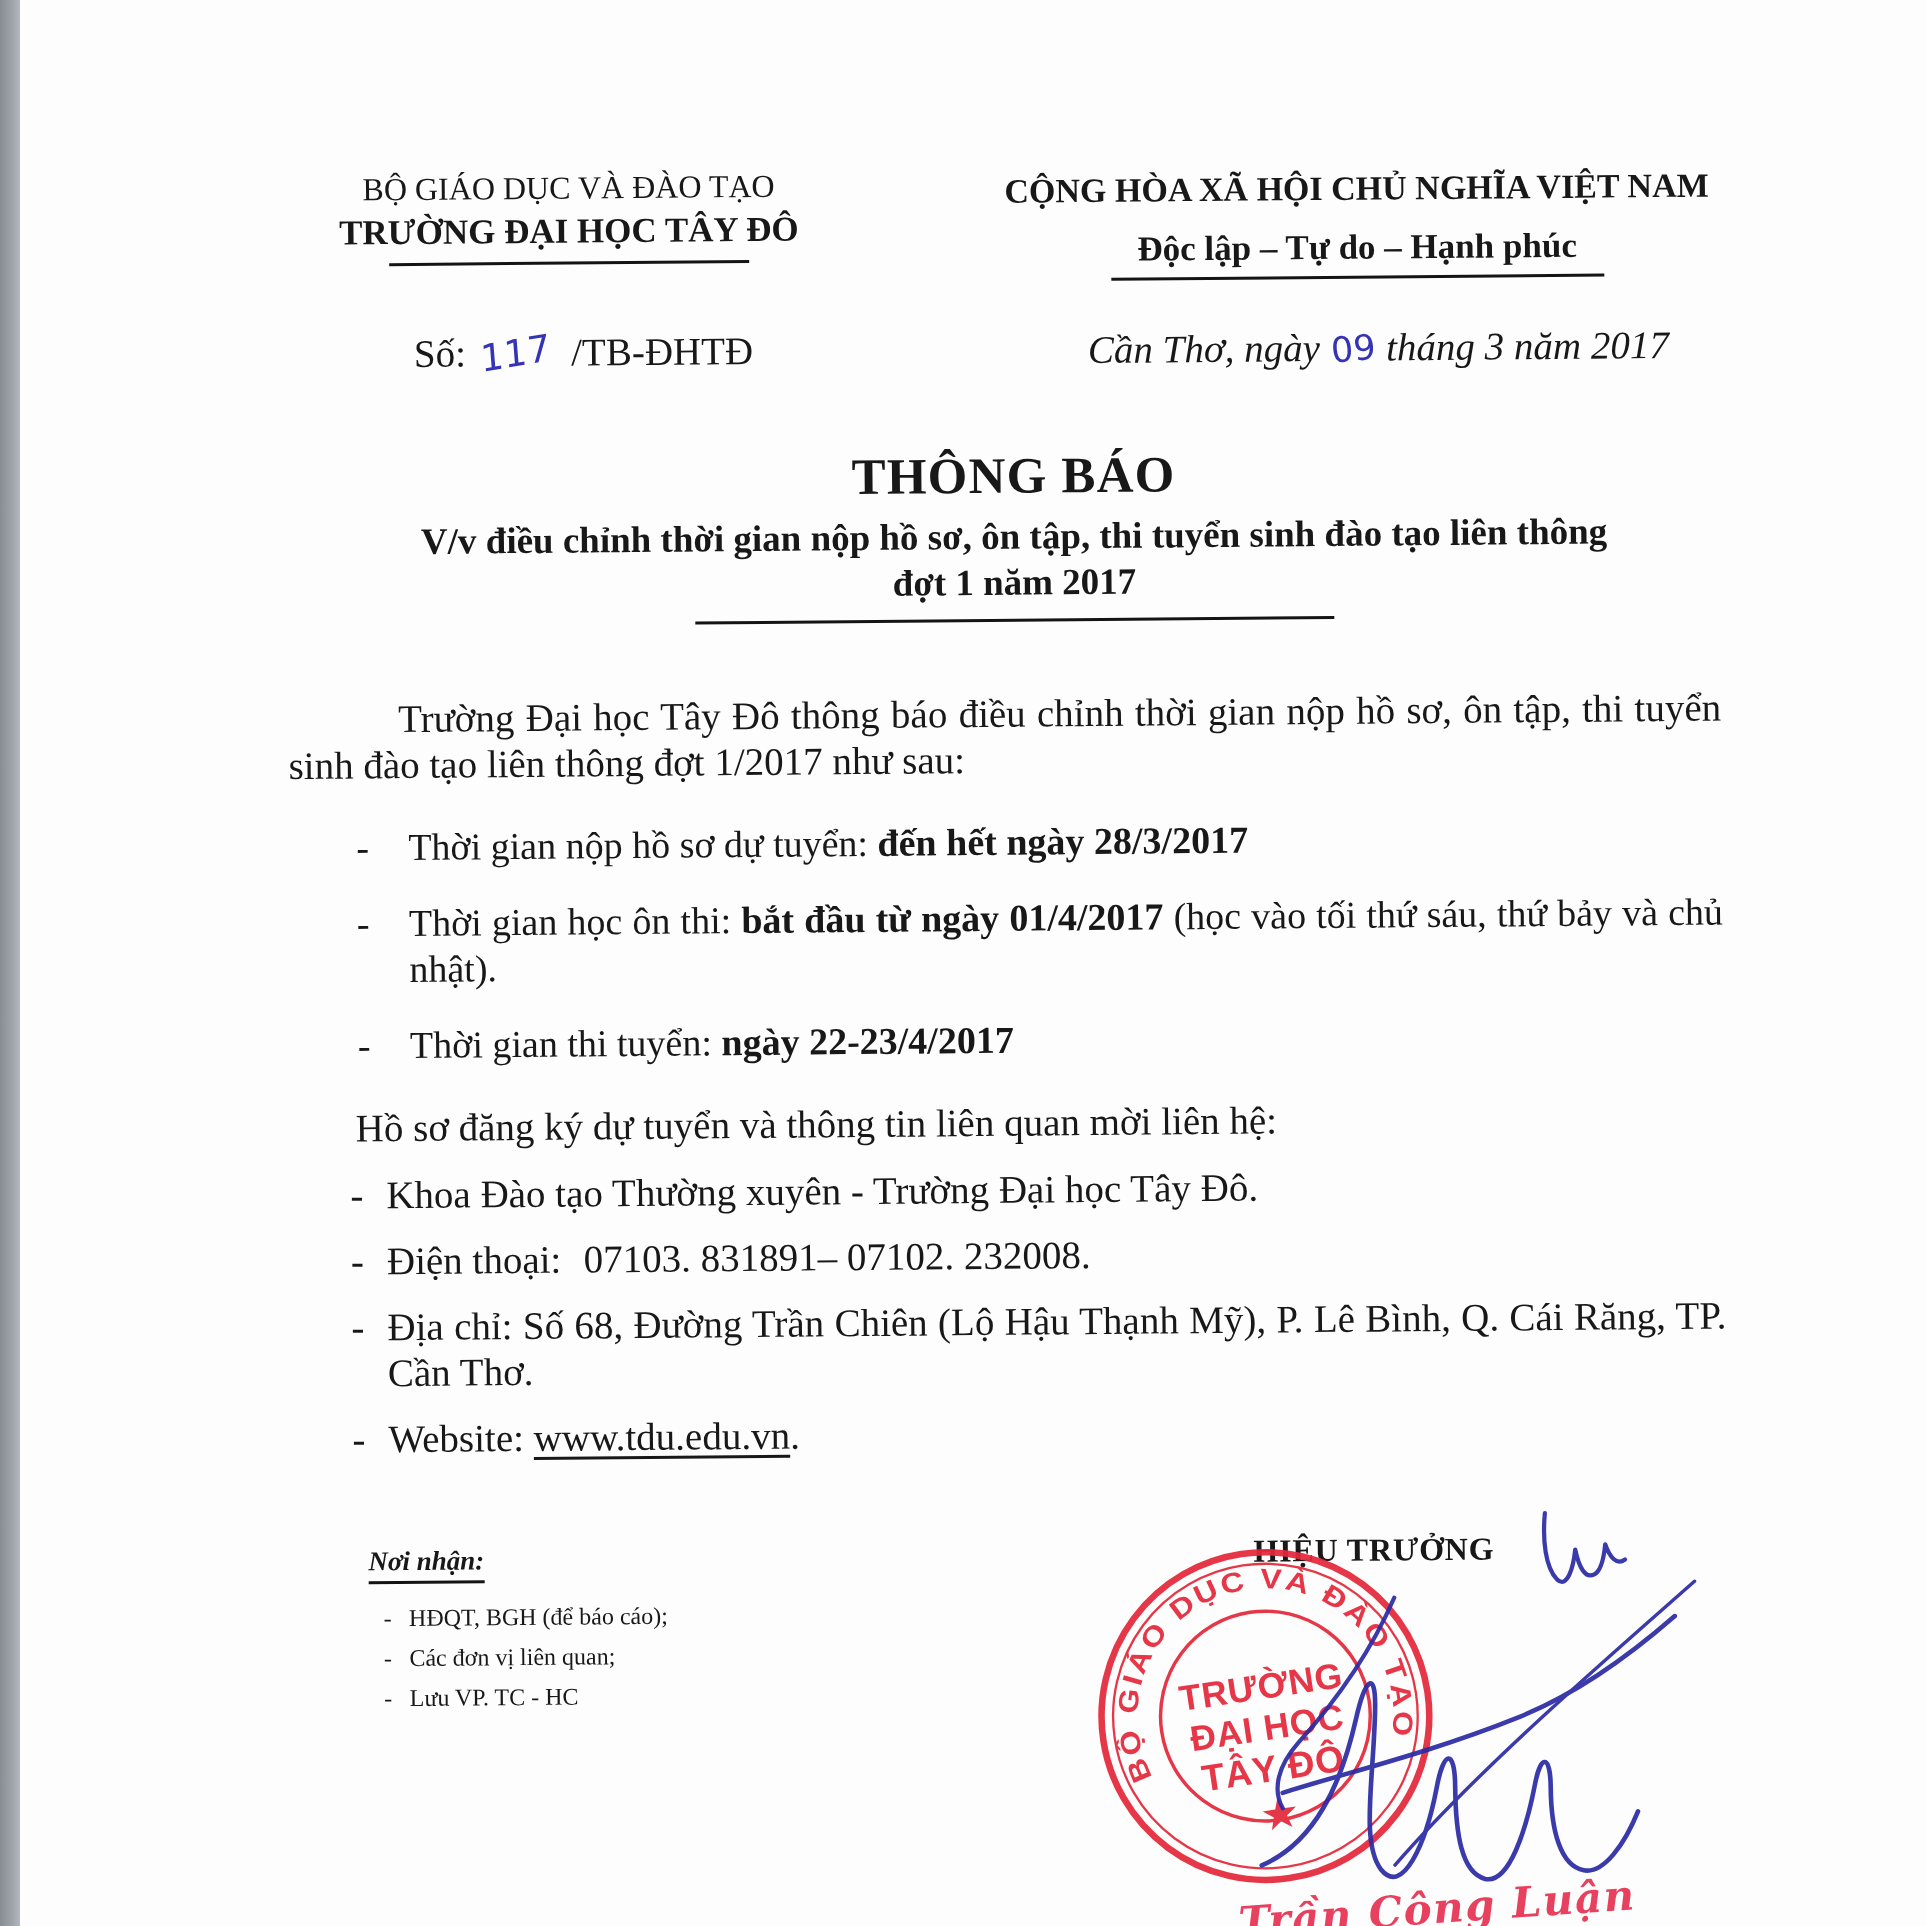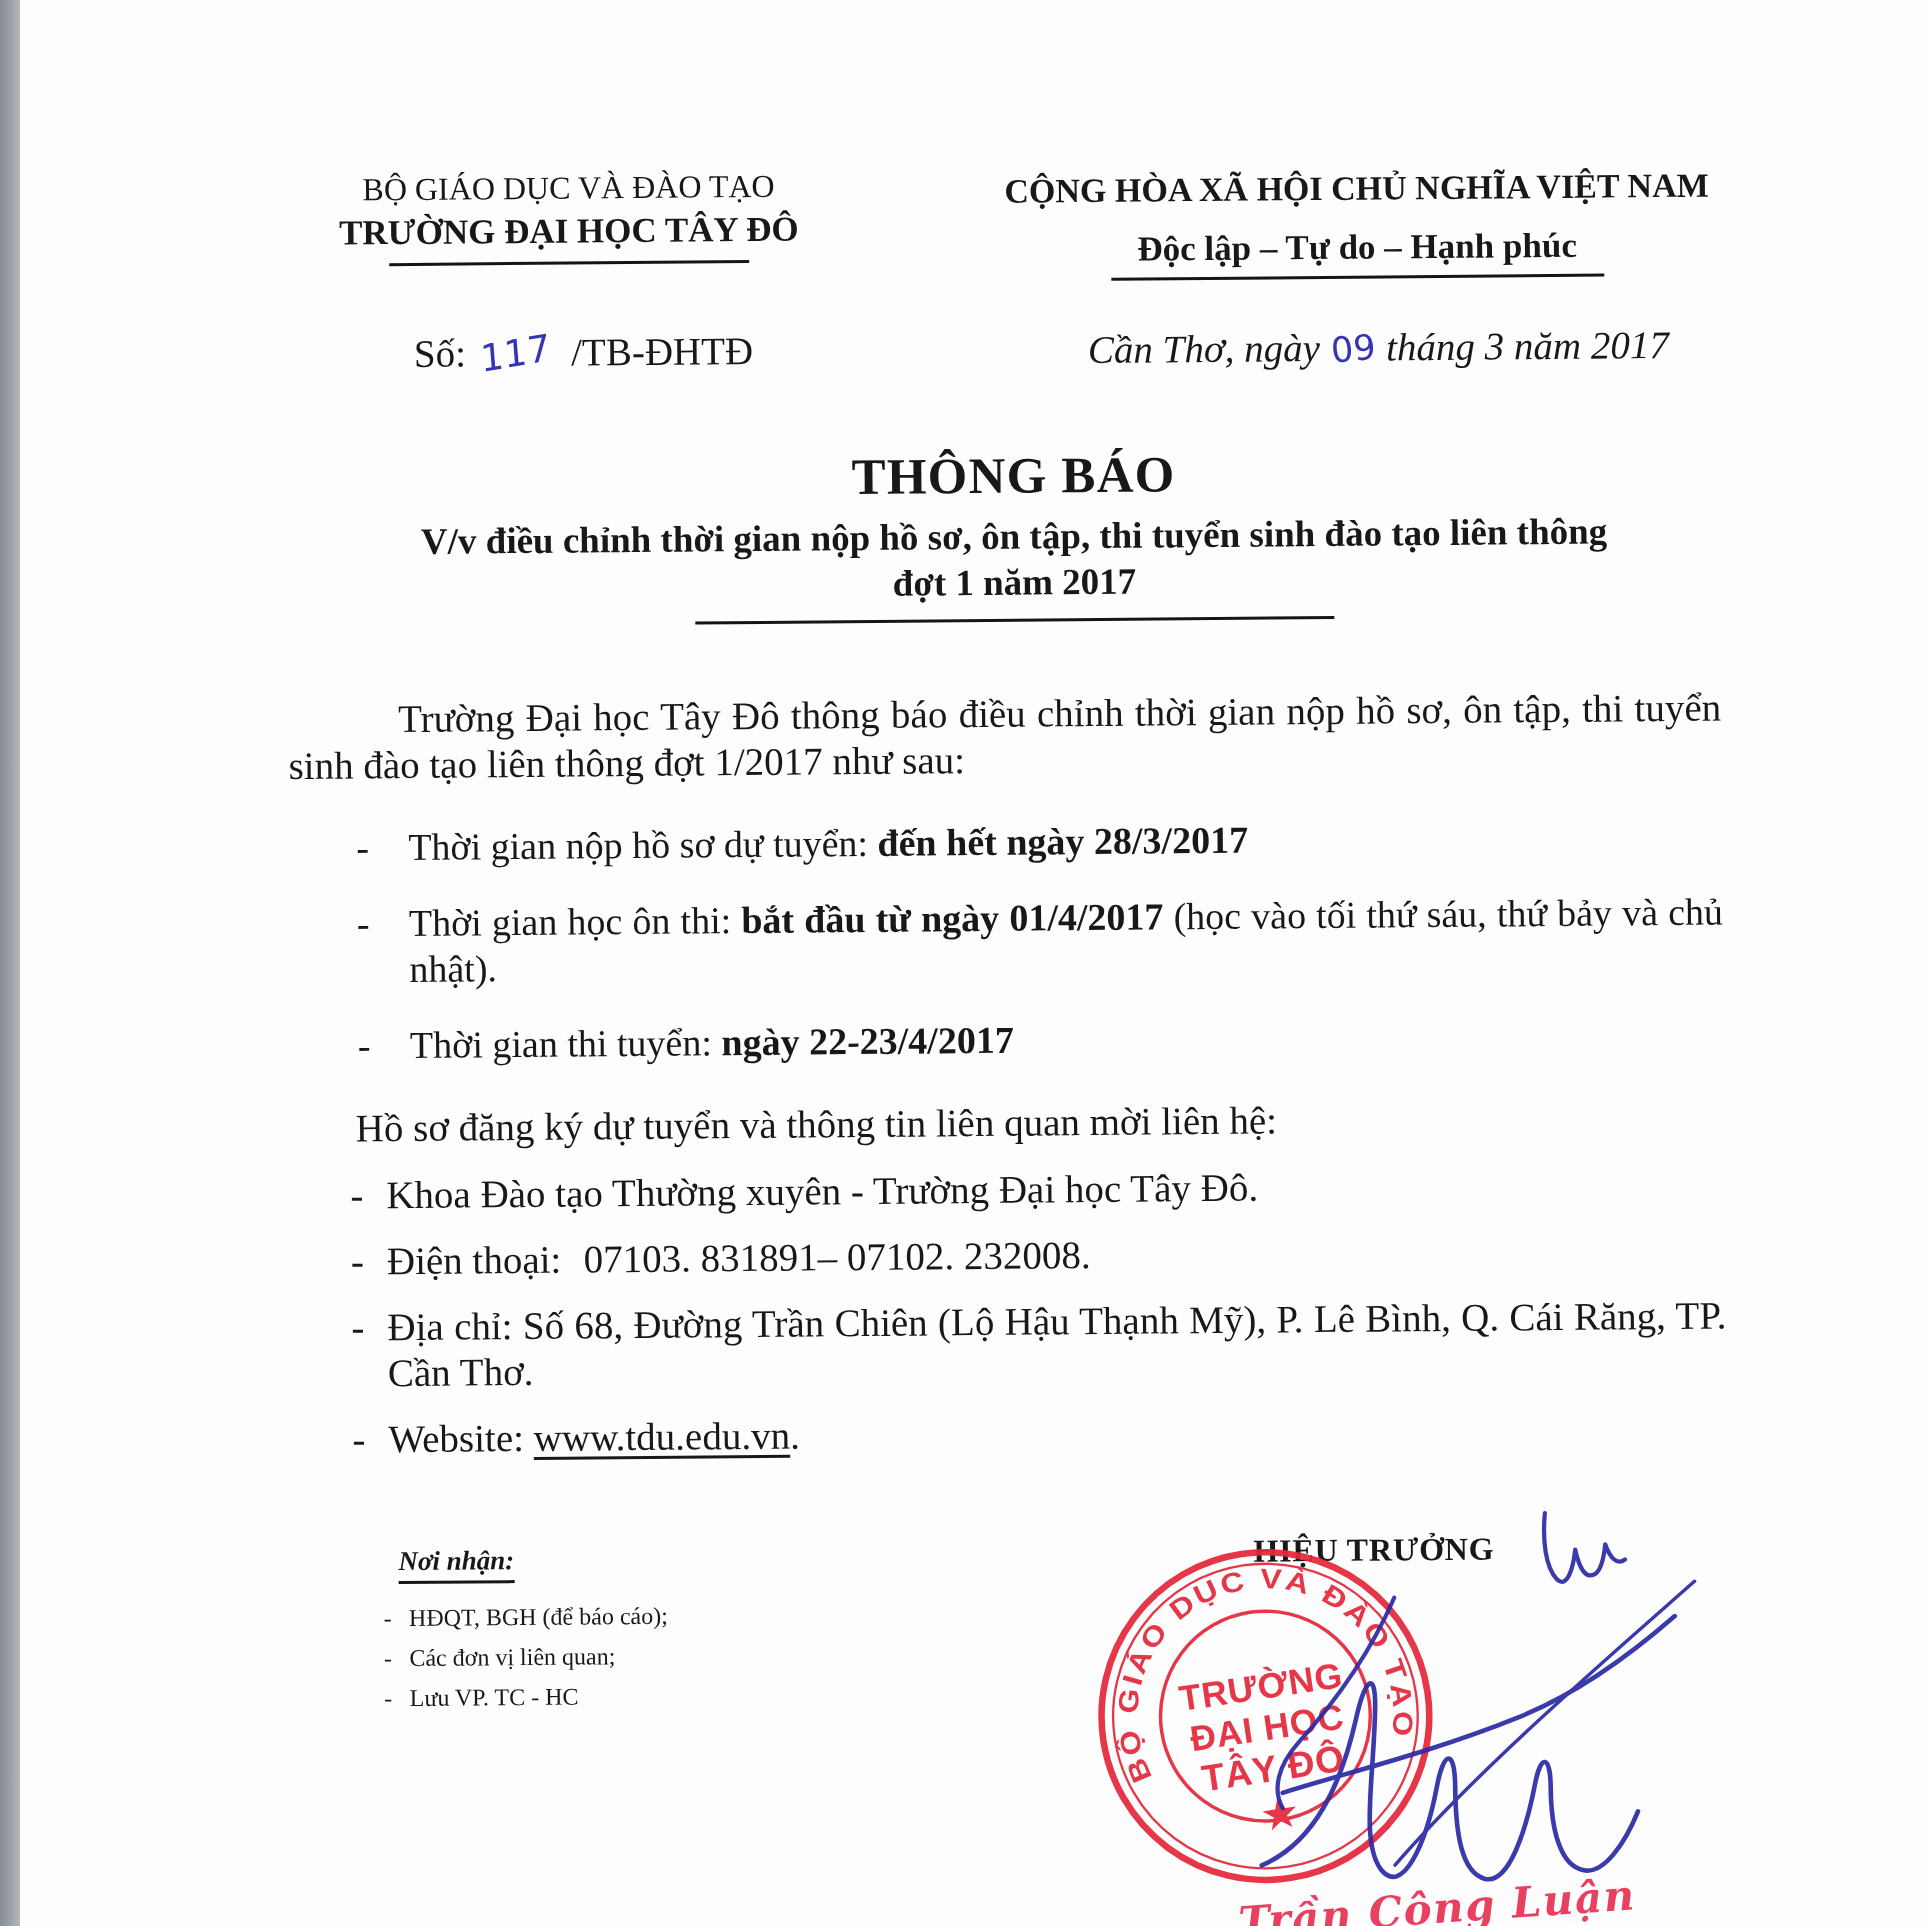--- a/index.html
+++ b/index.html
@@ -54,21 +54,21 @@
   .contact-intro{left:293px;top:1100px;width:1433px;font-size:39px;padding-left:64px;box-sizing:border-box;}
   .contacts{left:293px;top:1167px;width:1433px;font-size:39px;line-height:46px;}
   .lic{position:relative;padding-left:94px;margin-top:20px;text-align:justify;}
   .lic:first-child{margin-top:0;}
   .lic .dash{position:absolute;left:58px;top:0;}
   .gap{display:inline-block;width:22.3px;}
   .weblink{text-decoration:underline;text-decoration-thickness:3.1px;text-underline-offset:6.2px;}
 
   
   .noinhan{left:366px;top:1541px;font-size:27px;font-weight:bold;font-style:italic;}
-  .noinhan .u{display:inline-block;border-bottom:3.5px solid #141414;padding-bottom:3.9px;margin-left:30px;}
+  .noinhan .u{display:inline-block;border-bottom:3.5px solid #141414;padding-bottom:3.9px;}
   .recipients{left:366px;top:1593px;font-size:24px;line-height:40px;}
   .rrow{position:relative;padding-left:40px;}
   .rrow .dash{position:absolute;left:14.6px;top:0;}
   .signer-title{left:1171px;top:1535px;width:401px;text-align:center;
     font-size:32px;font-weight:bold;letter-spacing:0.8px;}
   .signer-name{left:1181px;top:1888px;width:501px;text-align:center;
     font-size:42px;font-style:italic;font-weight:bold;color:#e8415f;
     transform:rotate(-3.5deg);font-family:"DejaVu Serif",serif;letter-spacing:1.5px;}
 
   .stampbox{left:1088px;top:1545px;width:347px;height:347px;opacity:.93;}

